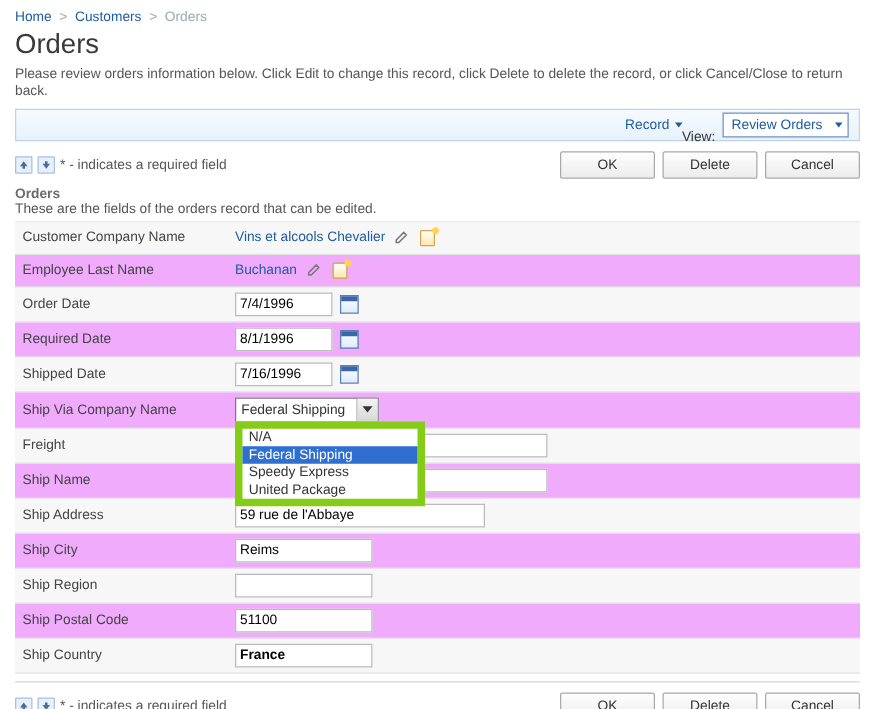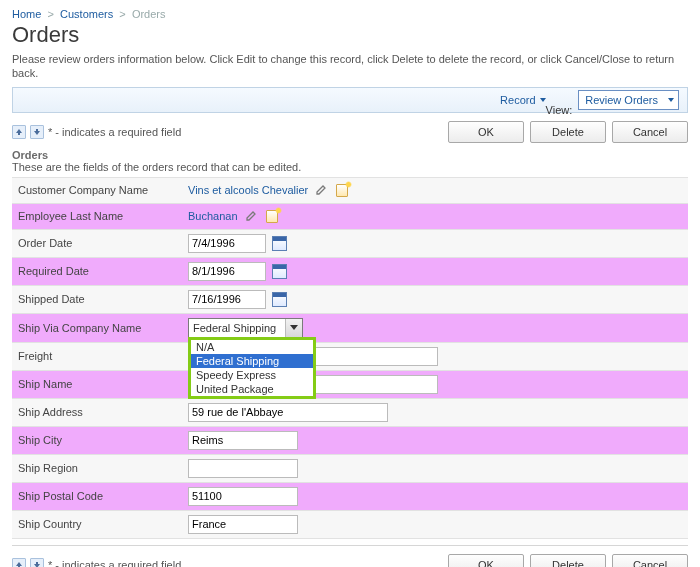--- a/index.html
+++ b/index.html
@@ -57,22 +57,22 @@
     display: inline-flex; align-items: center; border: 1px solid #7a7a7a;
     height: 20px; background: #fff; position: relative;
   }
   .selbox .selval { padding: 0 4px; font-size: 11px; min-width: 96px; }
   .selbox .selbtn {
     width: 17px; height: 18px; border-left:1px solid #bbb;
     background: linear-gradient(#f2f2f2,#d8d8d8); display:flex;align-items:center;justify-content:center; cursor:pointer;
   }
   .selbox .selbtn .tri { width:0;height:0;border-left:4px solid transparent;border-right:4px solid transparent;border-top:5px solid #333; }
   .dropdown {
-    position: absolute; top: 19px; left: 0; width: 128px;
-    border: 3px solid #84cc16; background: #fff; z-index: 10;
+    position: absolute; top: 19px; left: 0; width: 152px;
+    border: 6px solid #84cc16; background: #fff; z-index: 10;
   }
   .dropdown .opt { padding: 1px 5px; font-size: 11px; cursor: pointer; white-space: nowrap; }
   .dropdown .opt.sel { background: #2f6fd0; color: #fff; }
   .hr { border-top: 1px solid #d6d6d6; margin: 6px 0; }
 </style>
 </head>
 <body>
 
 <div class="page">
   <div class="breadcrumb">
@@ -227,21 +227,21 @@
     </div>
     <div class="row">
       <div class="lbl">Ship Postal Code</div>
       <div class="val">
           <input class="txt" style="width: 110px;" value="51100">
         </div>
     </div>
     <div class="row alt">
       <div class="lbl">Ship Country</div>
       <div class="val">
-          <input class="txt" style="width: 110px;" value="France">
+          <input class="txt" style="width: 110px; font-weight: bold;" value="France">
         </div>
     </div>
   </div>
 
   <div class="hr"></div>
 
   <div class="actionrow">
     <div class="reqnote">
       <span class="arrow-btn">
           <svg width="8" height="8" viewBox="0 0 8 8">

